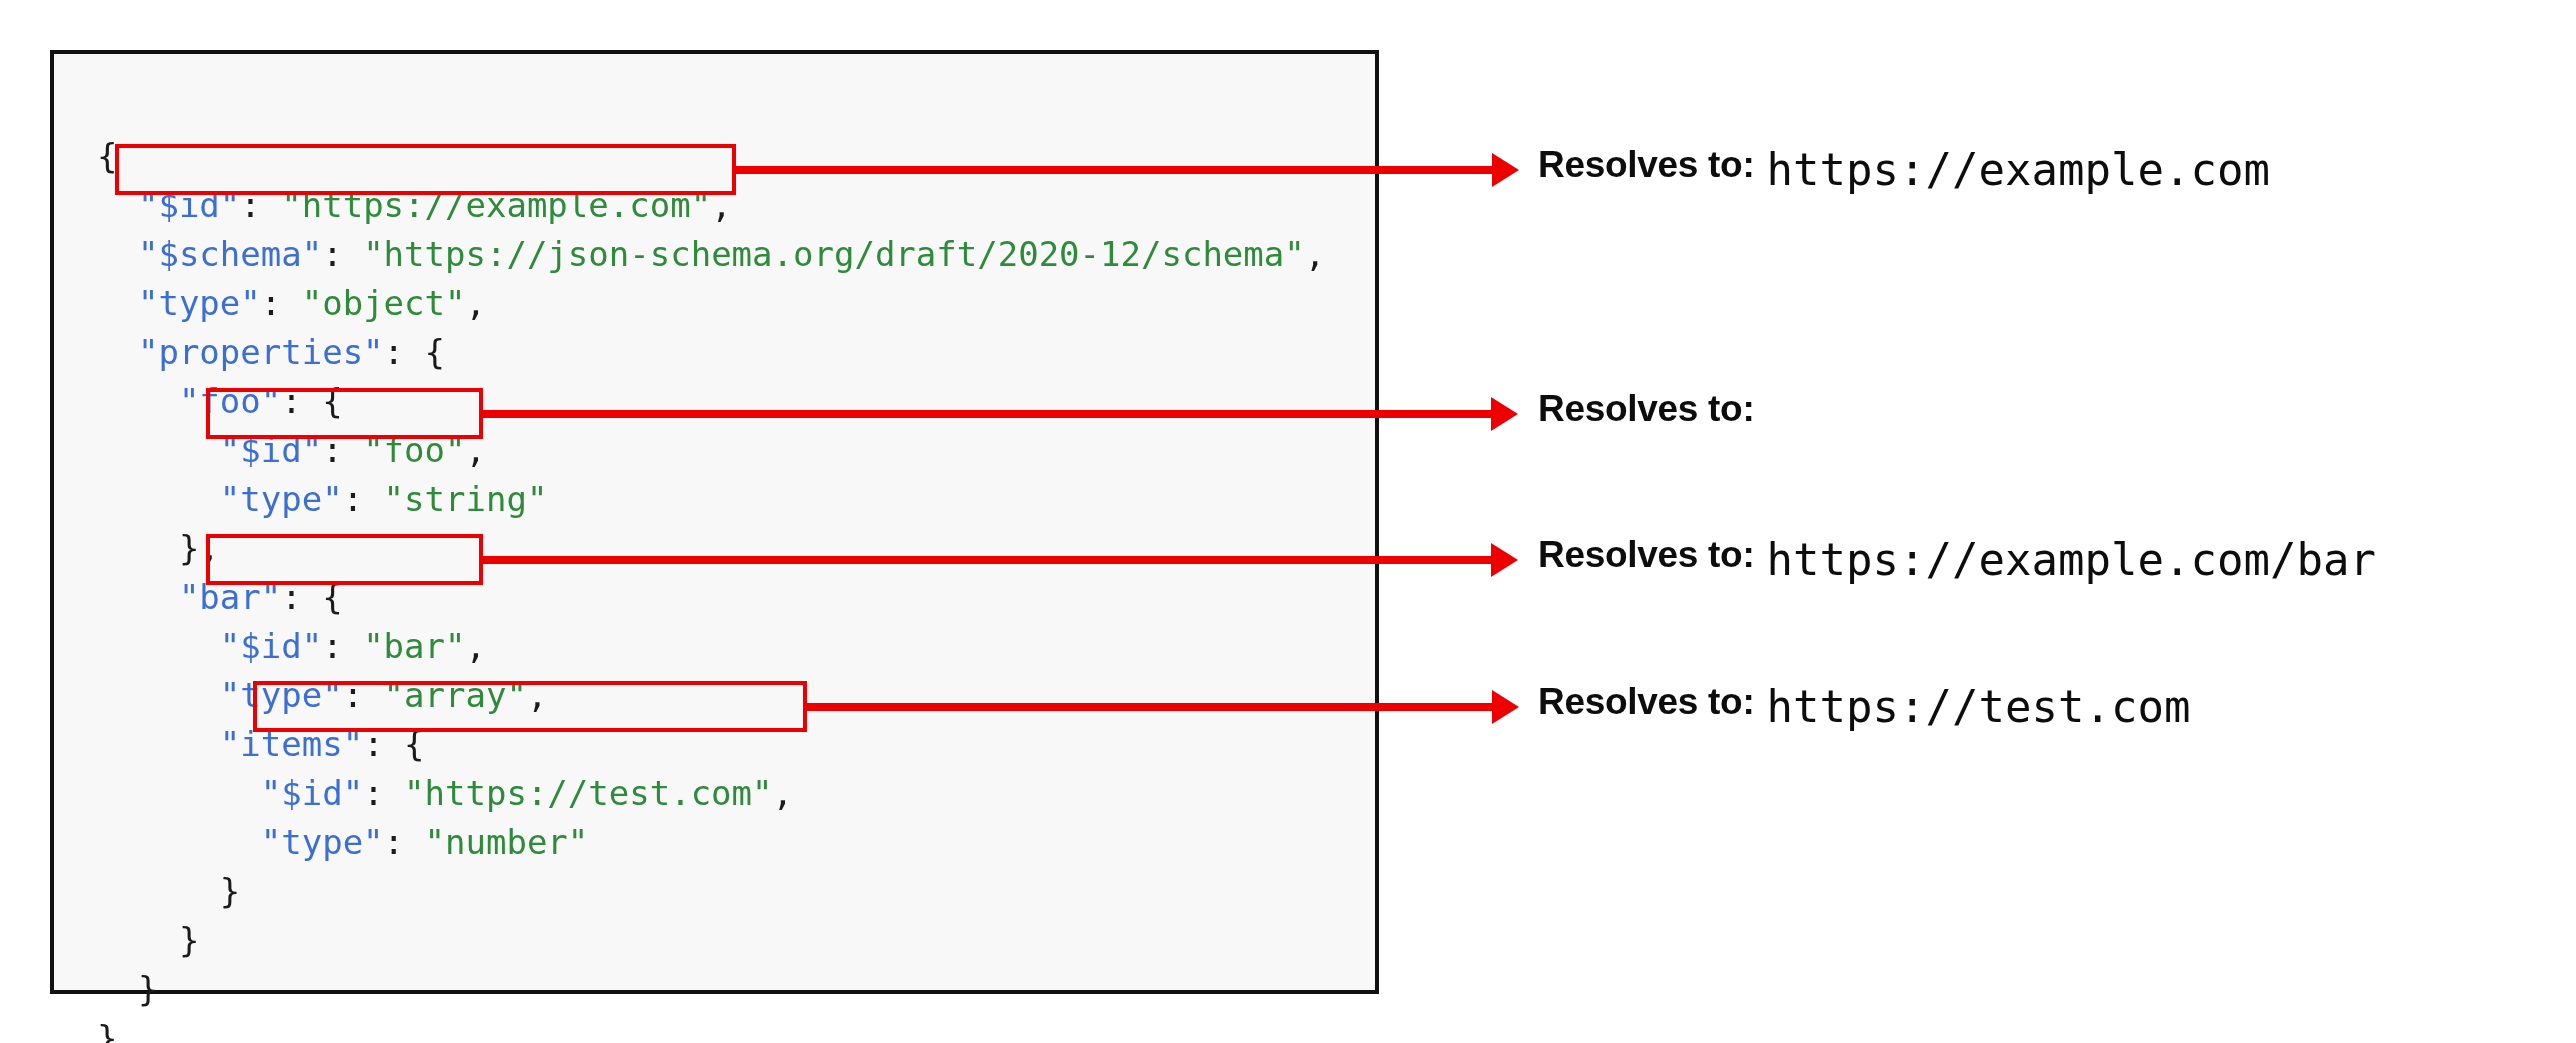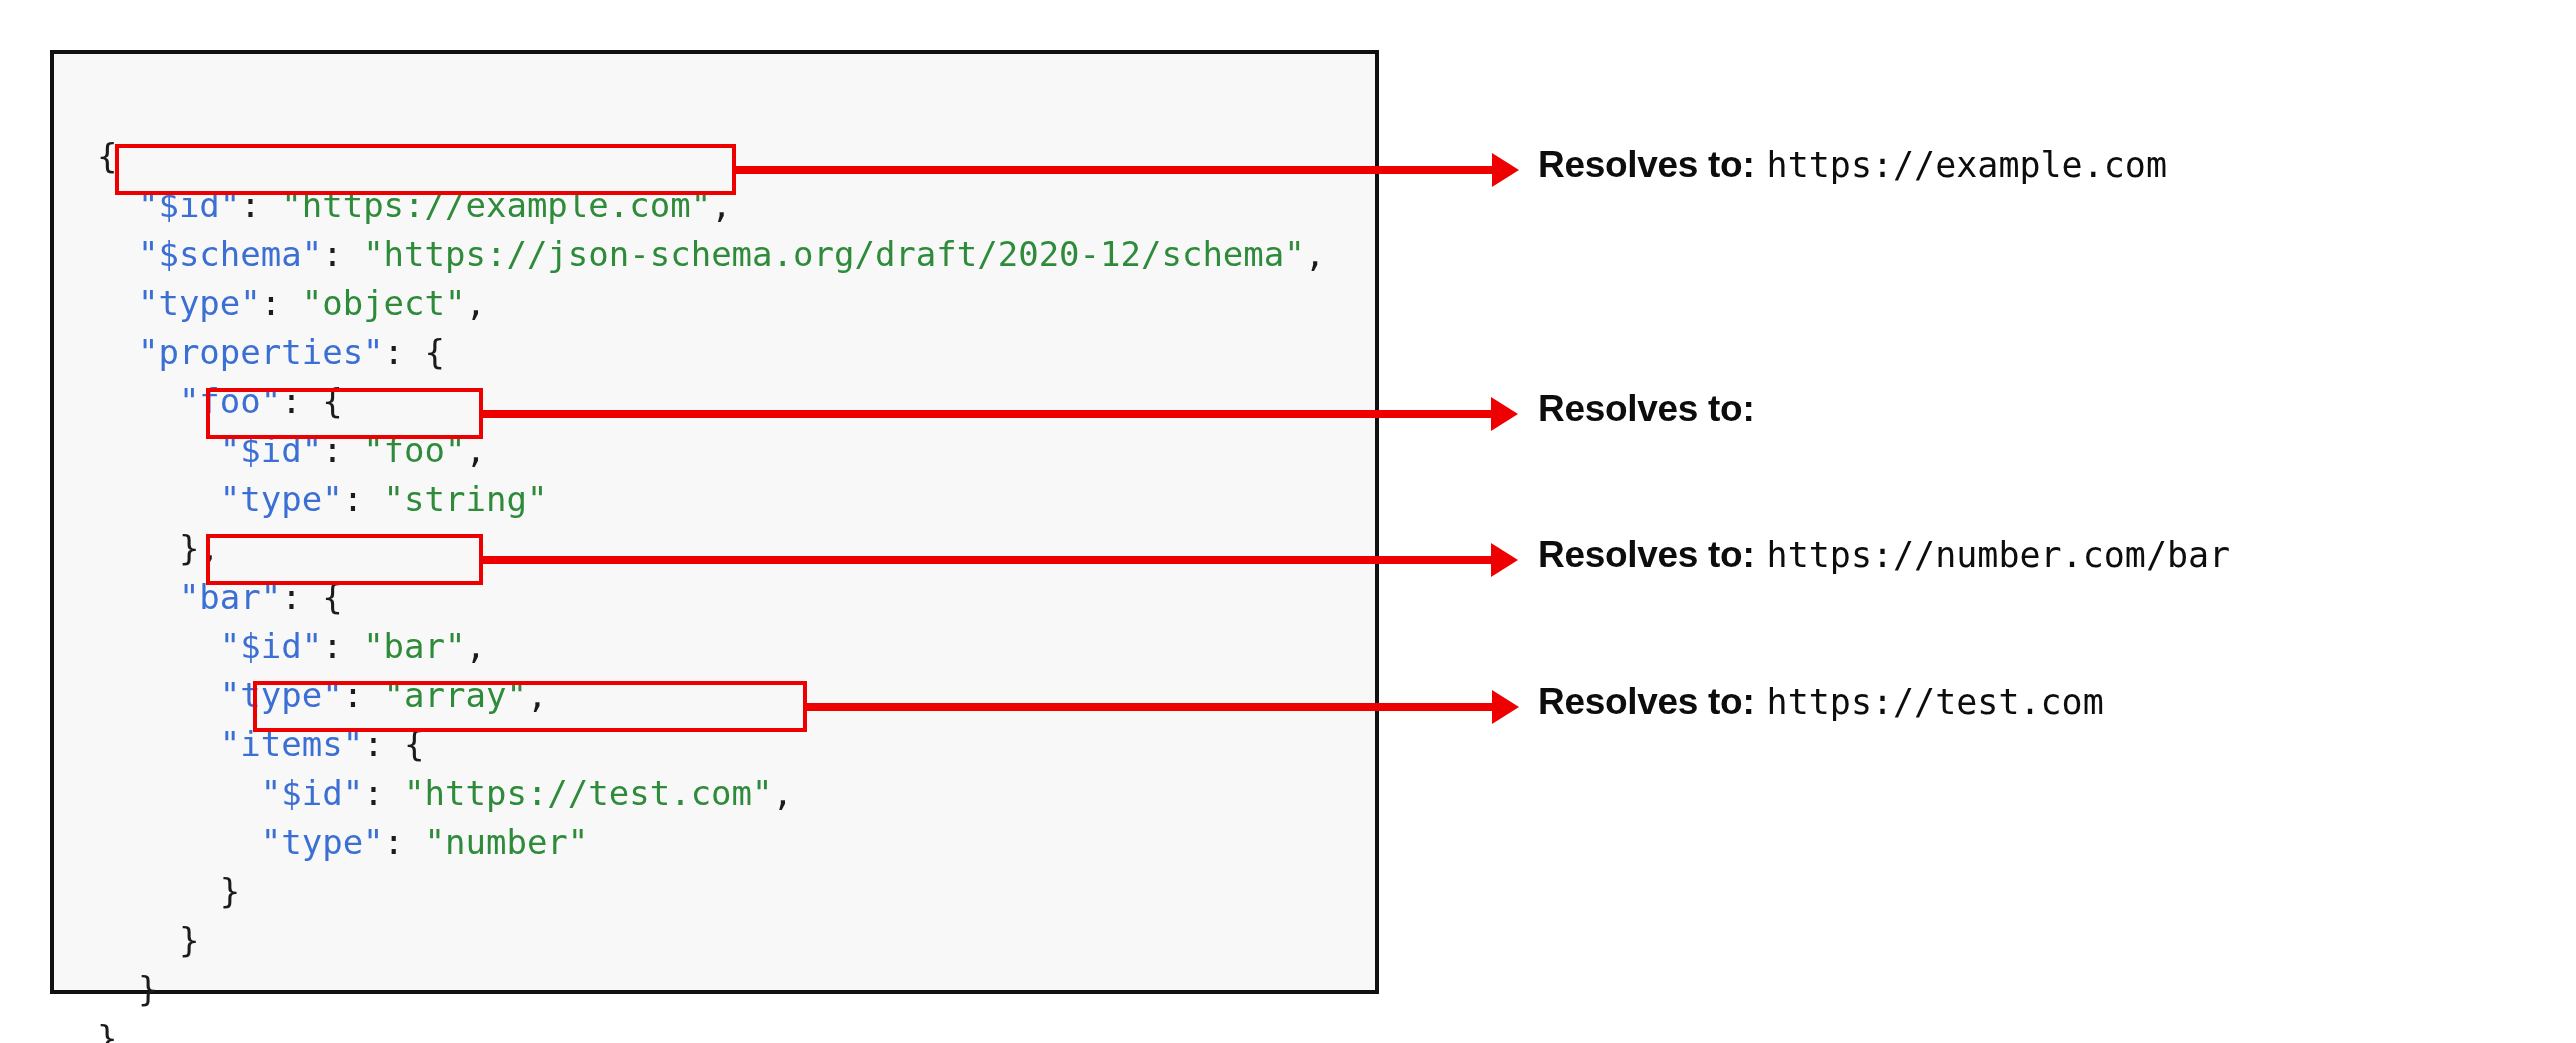--- a/index.html
+++ b/index.html
@@ -72,32 +72,32 @@
     border-bottom: 17.7px solid transparent;
     border-left: 27px solid #ee0000;
   }
 
   
   .resolve-row {
     position: absolute;
     left: 1538px;
     white-space: nowrap;
     display: flex;
-    align-items: center;
+    align-items: flex-start;
   }
   .resolve-label {
     font-family: "Liberation Sans", sans-serif;
     font-weight: bold;
     font-size: 37px;
     color: #0d0d0d;
     letter-spacing: -0.3px;
   }
   .resolve-url {
     font-family: "DejaVu Sans Mono", "Liberation Mono", monospace;
-    font-size: 35px;
+    font-size: 44px;
     color: #0d0d0d;
     margin-left: 12.2px;
   }
 </style>
 </head>
 <body>
 
 <div id="code-panel">
   <pre id="code-listing"><div class="code-line"><span></span><span class="p">{</span></div><div class="code-line"><span>  </span><span class="k">"$id"</span><span class="p">: </span><span class="v">"https://example.com"</span><span class="p">,</span></div><div class="code-line"><span>  </span><span class="k">"$schema"</span><span class="p">: </span><span class="v">"https://json-schema.org/draft/2020-12/schema"</span><span class="p">,</span></div><div class="code-line"><span>  </span><span class="k">"type"</span><span class="p">: </span><span class="v">"object"</span><span class="p">,</span></div><div class="code-line"><span>  </span><span class="k">"properties"</span><span class="p">: {</span></div><div class="code-line"><span>    </span><span class="k">"foo"</span><span class="p">: {</span></div><div class="code-line"><span>      </span><span class="k">"$id"</span><span class="p">: </span><span class="v">"foo"</span><span class="p">,</span></div><div class="code-line"><span>      </span><span class="k">"type"</span><span class="p">: </span><span class="v">"string"</span></div><div class="code-line"><span>    </span><span class="p">},</span></div><div class="code-line"><span>    </span><span class="k">"bar"</span><span class="p">: {</span></div><div class="code-line"><span>      </span><span class="k">"$id"</span><span class="p">: </span><span class="v">"bar"</span><span class="p">,</span></div><div class="code-line"><span>      </span><span class="k">"type"</span><span class="p">: </span><span class="v">"array"</span><span class="p">,</span></div><div class="code-line"><span>      </span><span class="k">"items"</span><span class="p">: {</span></div><div class="code-line"><span>        </span><span class="k">"$id"</span><span class="p">: </span><span class="v">"https://test.com"</span><span class="p">,</span></div><div class="code-line"><span>        </span><span class="k">"type"</span><span class="p">: </span><span class="v">"number"</span></div><div class="code-line"><span>      </span><span class="p">}</span></div><div class="code-line"><span>    </span><span class="p">}</span></div><div class="code-line"><span>  </span><span class="p">}</span></div><div class="code-line"><span></span><span class="p">}</span></div></pre>
 </div>
@@ -119,20 +119,20 @@
 <div id="resolution-layer">
     <div class="resolve-row" style="top: 144px;">
       <span class="resolve-label">Resolves to:</span>
       <span class="resolve-url">https://example.com</span>
     </div>
     <div class="resolve-row" style="top: 388px;">
       <span class="resolve-label">Resolves to:</span>
     </div>
     <div class="resolve-row" style="top: 534px;">
       <span class="resolve-label">Resolves to:</span>
-      <span class="resolve-url">https://number.com/bar</span>
+      <span class="resolve-url">https://example.com/bar</span>
     </div>
     <div class="resolve-row" style="top: 681px;">
       <span class="resolve-label">Resolves to:</span>
       <span class="resolve-url">https://test.com</span>
     </div>
   </div>
 
 
 </body></html>

